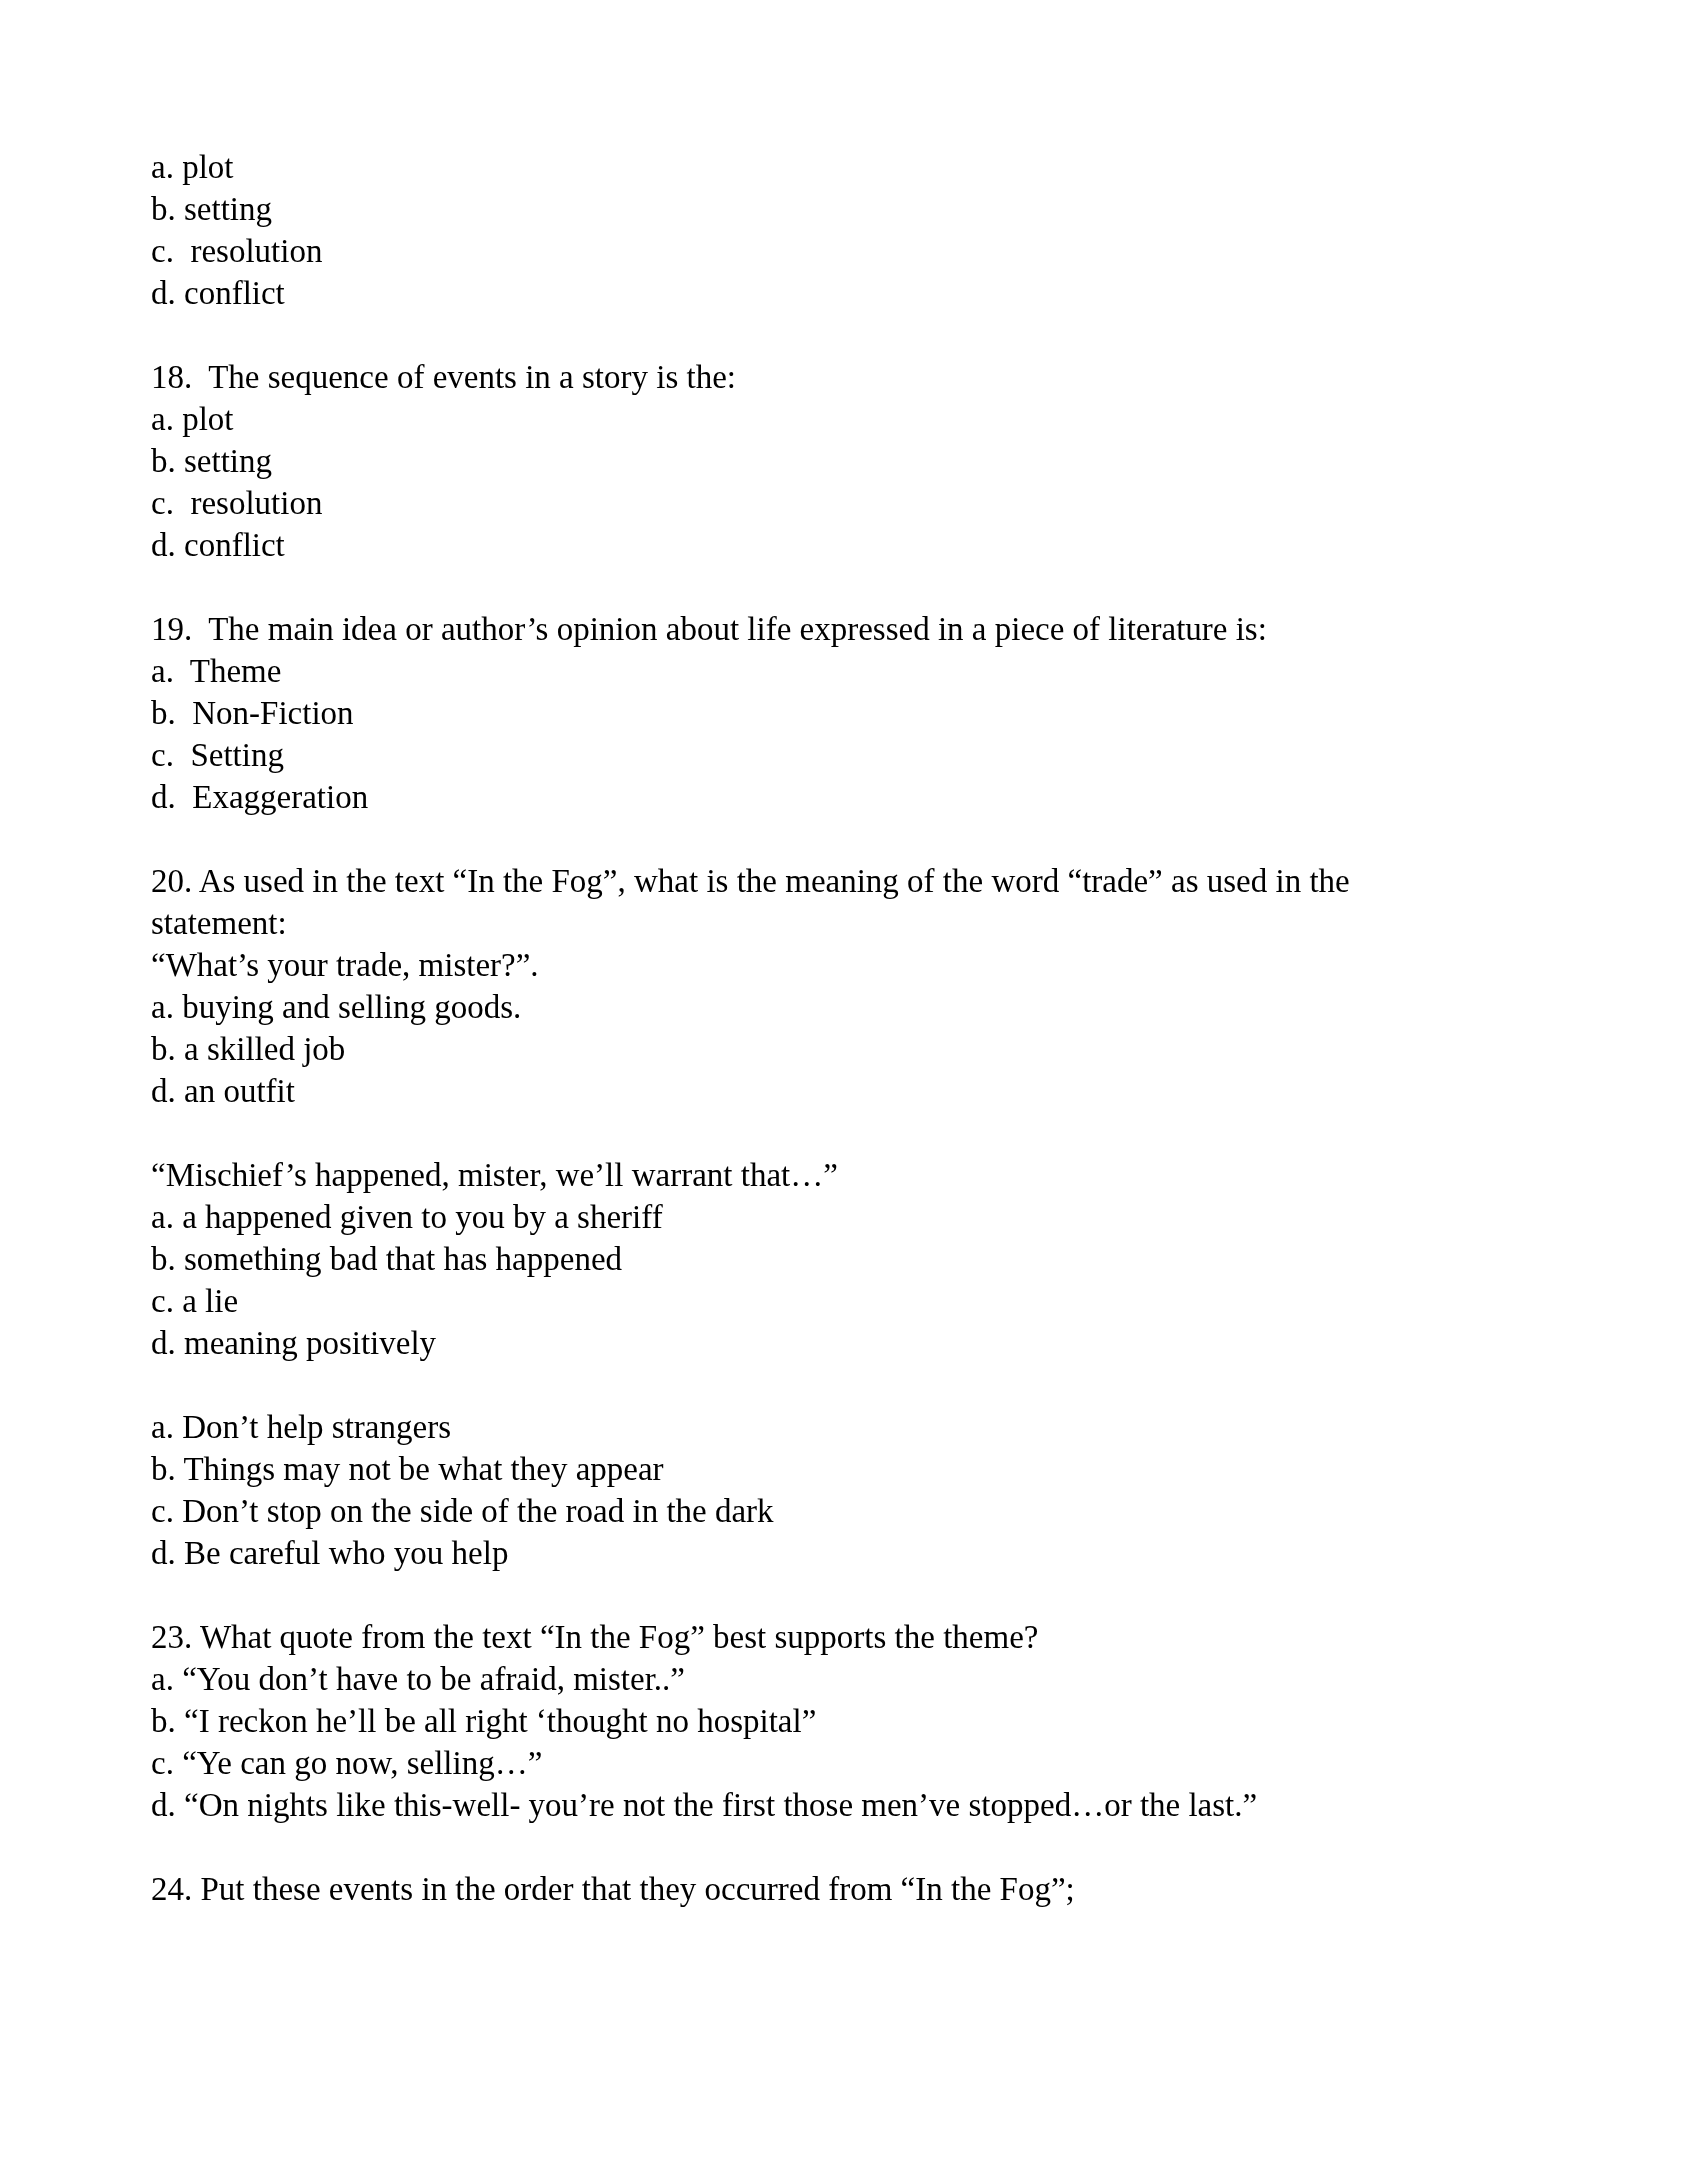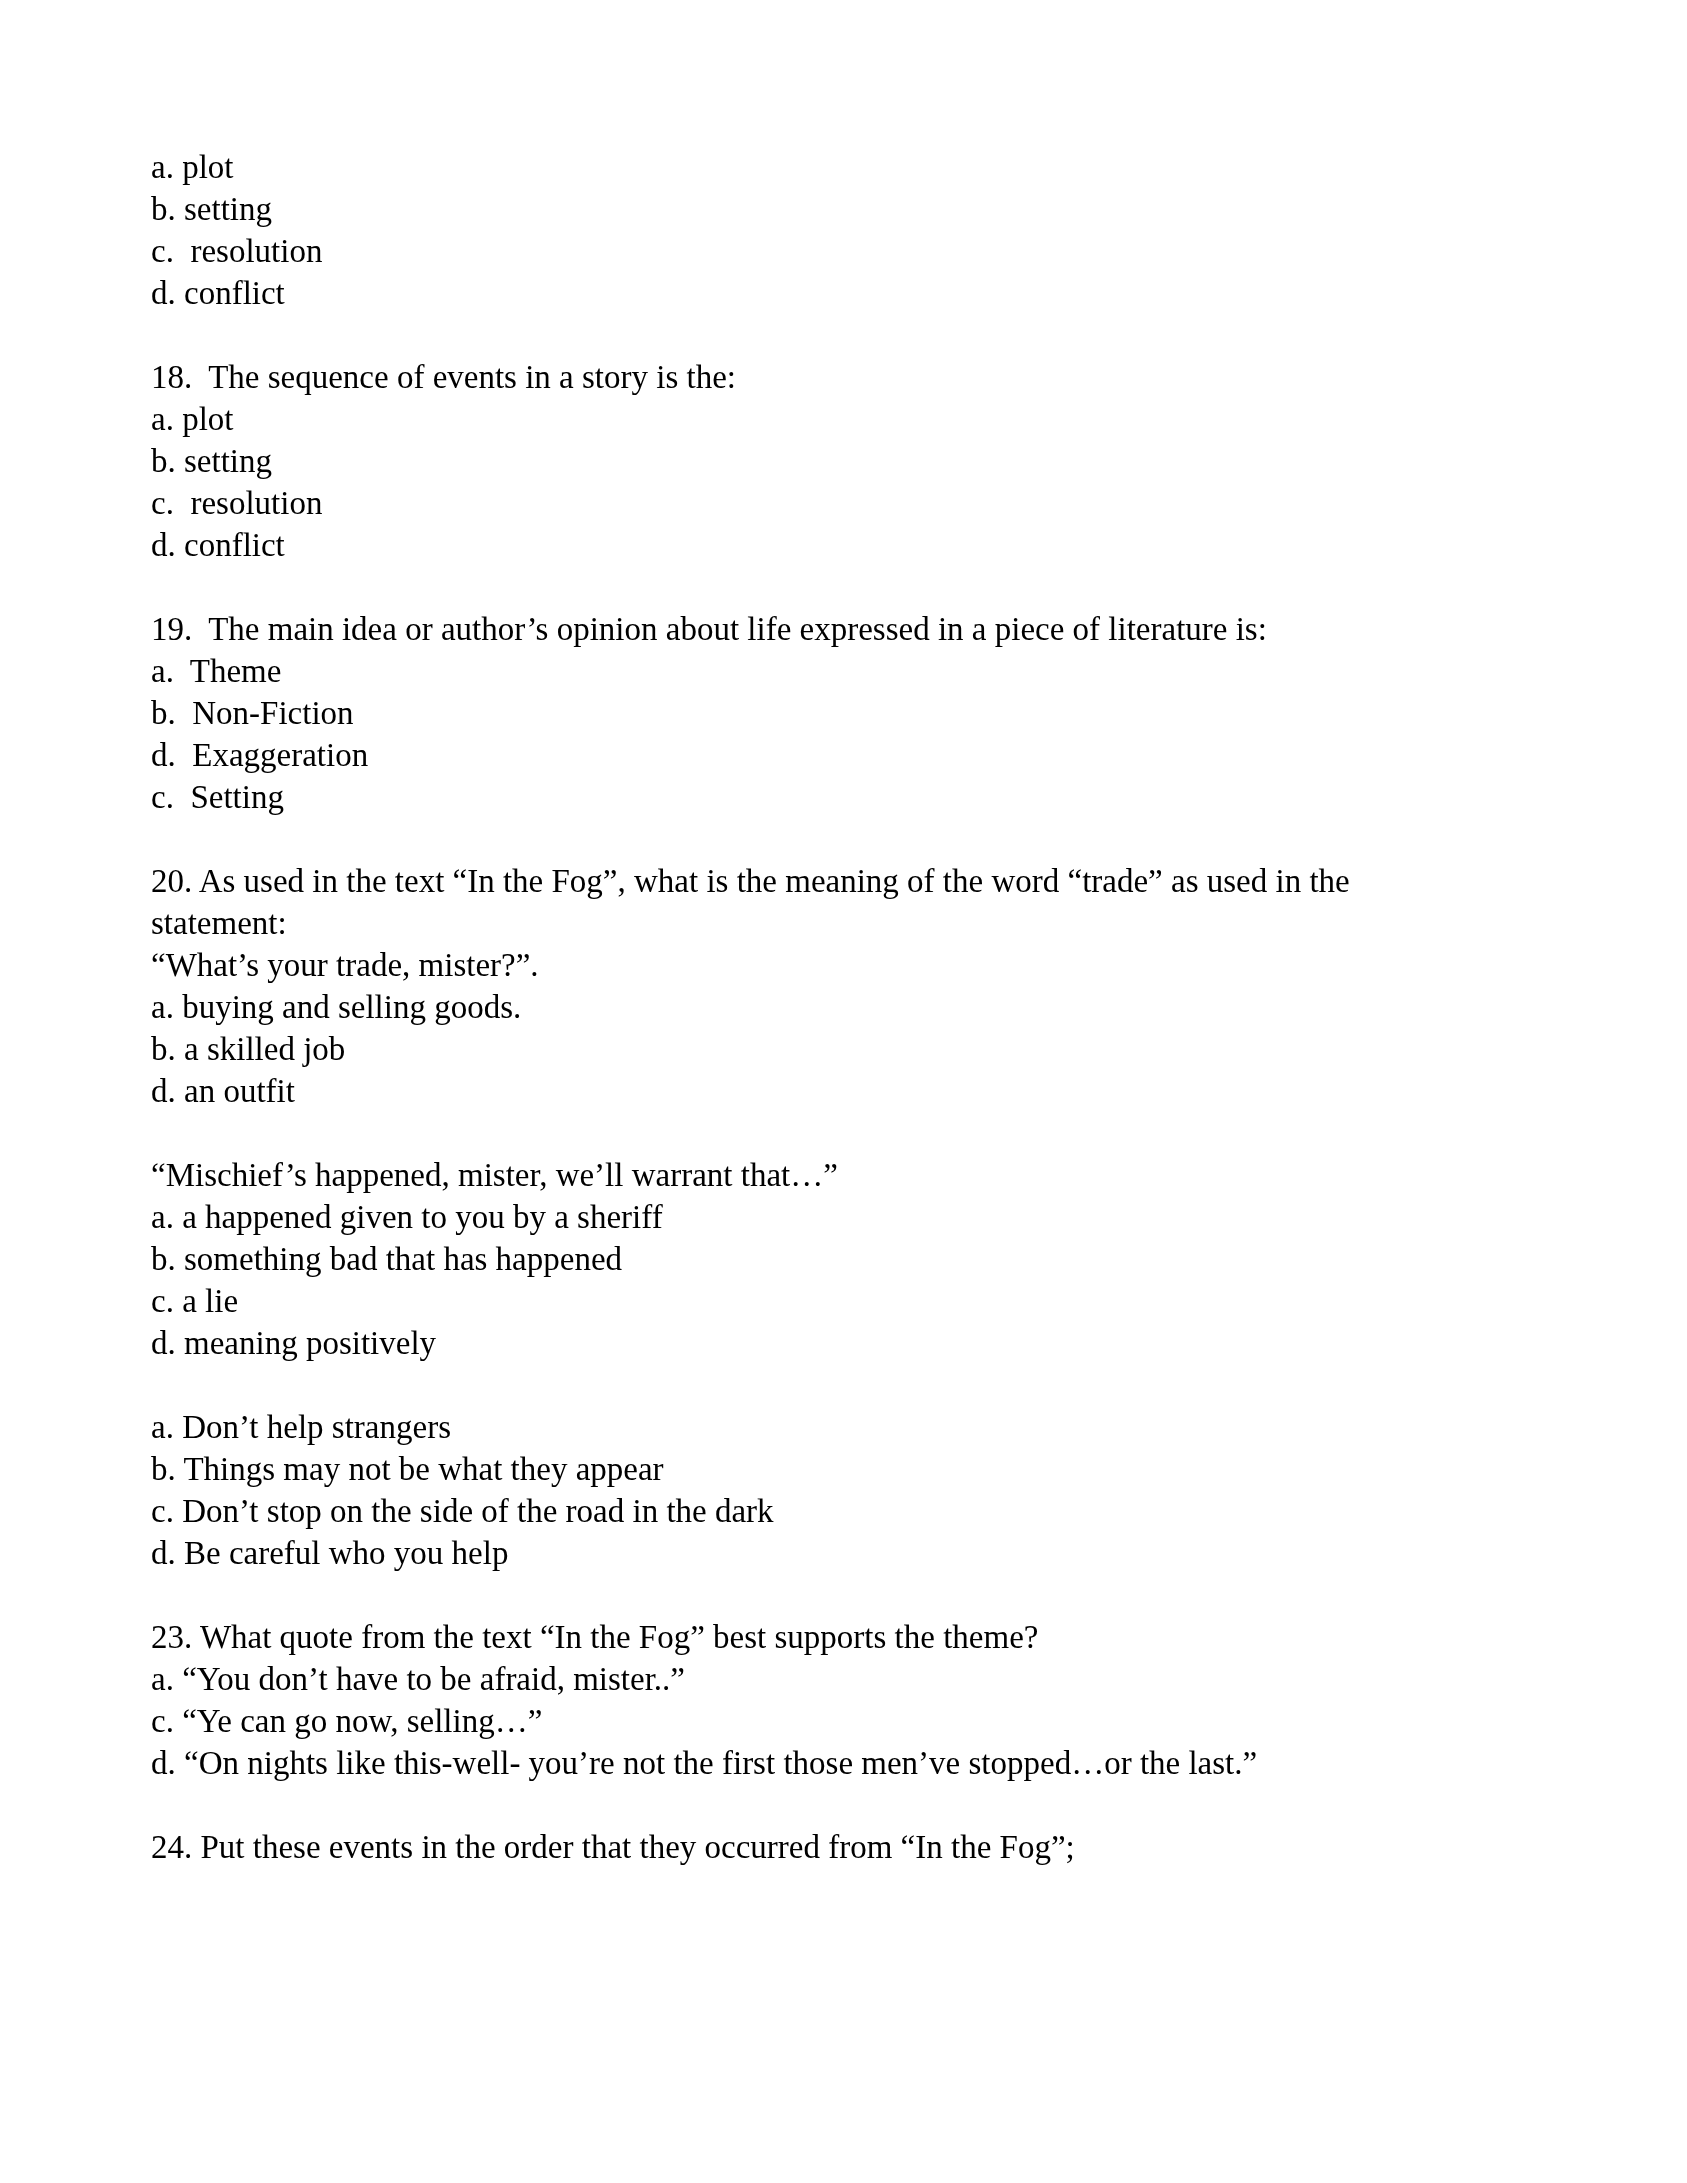--- a/index.html
+++ b/index.html
@@ -45,22 +45,22 @@
         <div class="doc-line">18.  The sequence of events in a story is the:</div>
         <div class="doc-line">a. plot</div>
         <div class="doc-line">b. setting</div>
         <div class="doc-line">c.  resolution</div>
         <div class="doc-line">d. conflict</div>
       </div>
       <div class="question-block">
         <div class="doc-line">19.  The main idea or author’s opinion about life expressed in a piece of literature is:</div>
         <div class="doc-line">a.  Theme</div>
         <div class="doc-line">b.  Non-Fiction</div>
+        <div class="doc-line">c.  Setting</div>
         <div class="doc-line">d.  Exaggeration</div>
-        <div class="doc-line">c.  Setting</div>
       </div>
       <div class="question-block">
         <div class="doc-line">20. As used in the text “In the Fog”, what is the meaning of the word “trade” as used in the statement:</div>
         <div class="doc-line">“What’s your trade, mister?”.</div>
         <div class="doc-line">a. buying and selling goods.</div>
         <div class="doc-line">b. a skilled job</div>
         <div class="doc-line">d. an outfit</div>
       </div>
       <div class="question-block">
         <div class="doc-line">“Mischief’s happened, mister, we’ll warrant that…”</div>
@@ -71,20 +71,21 @@
       </div>
       <div class="question-block">
         <div class="doc-line">a. Don’t help strangers</div>
         <div class="doc-line">b. Things may not be what they appear</div>
         <div class="doc-line">c. Don’t stop on the side of the road in the dark</div>
         <div class="doc-line">d. Be careful who you help</div>
       </div>
       <div class="question-block">
         <div class="doc-line">23. What quote from the text “In the Fog” best supports the theme?</div>
         <div class="doc-line">a. “You don’t have to be afraid, mister..”</div>
+        <div class="doc-line">b. “I reckon he’ll be all right ‘thought no hospital”</div>
         <div class="doc-line">c. “Ye can go now, selling…”</div>
         <div class="doc-line">d. “On nights like this-well- you’re not the first those men’ve stopped…or the last.”</div>
       </div>
       <div class="question-block">
         <div class="doc-line">24. Put these events in the order that they occurred from “In the Fog”;</div>
       </div>
     </div>
 </main>
 
 

